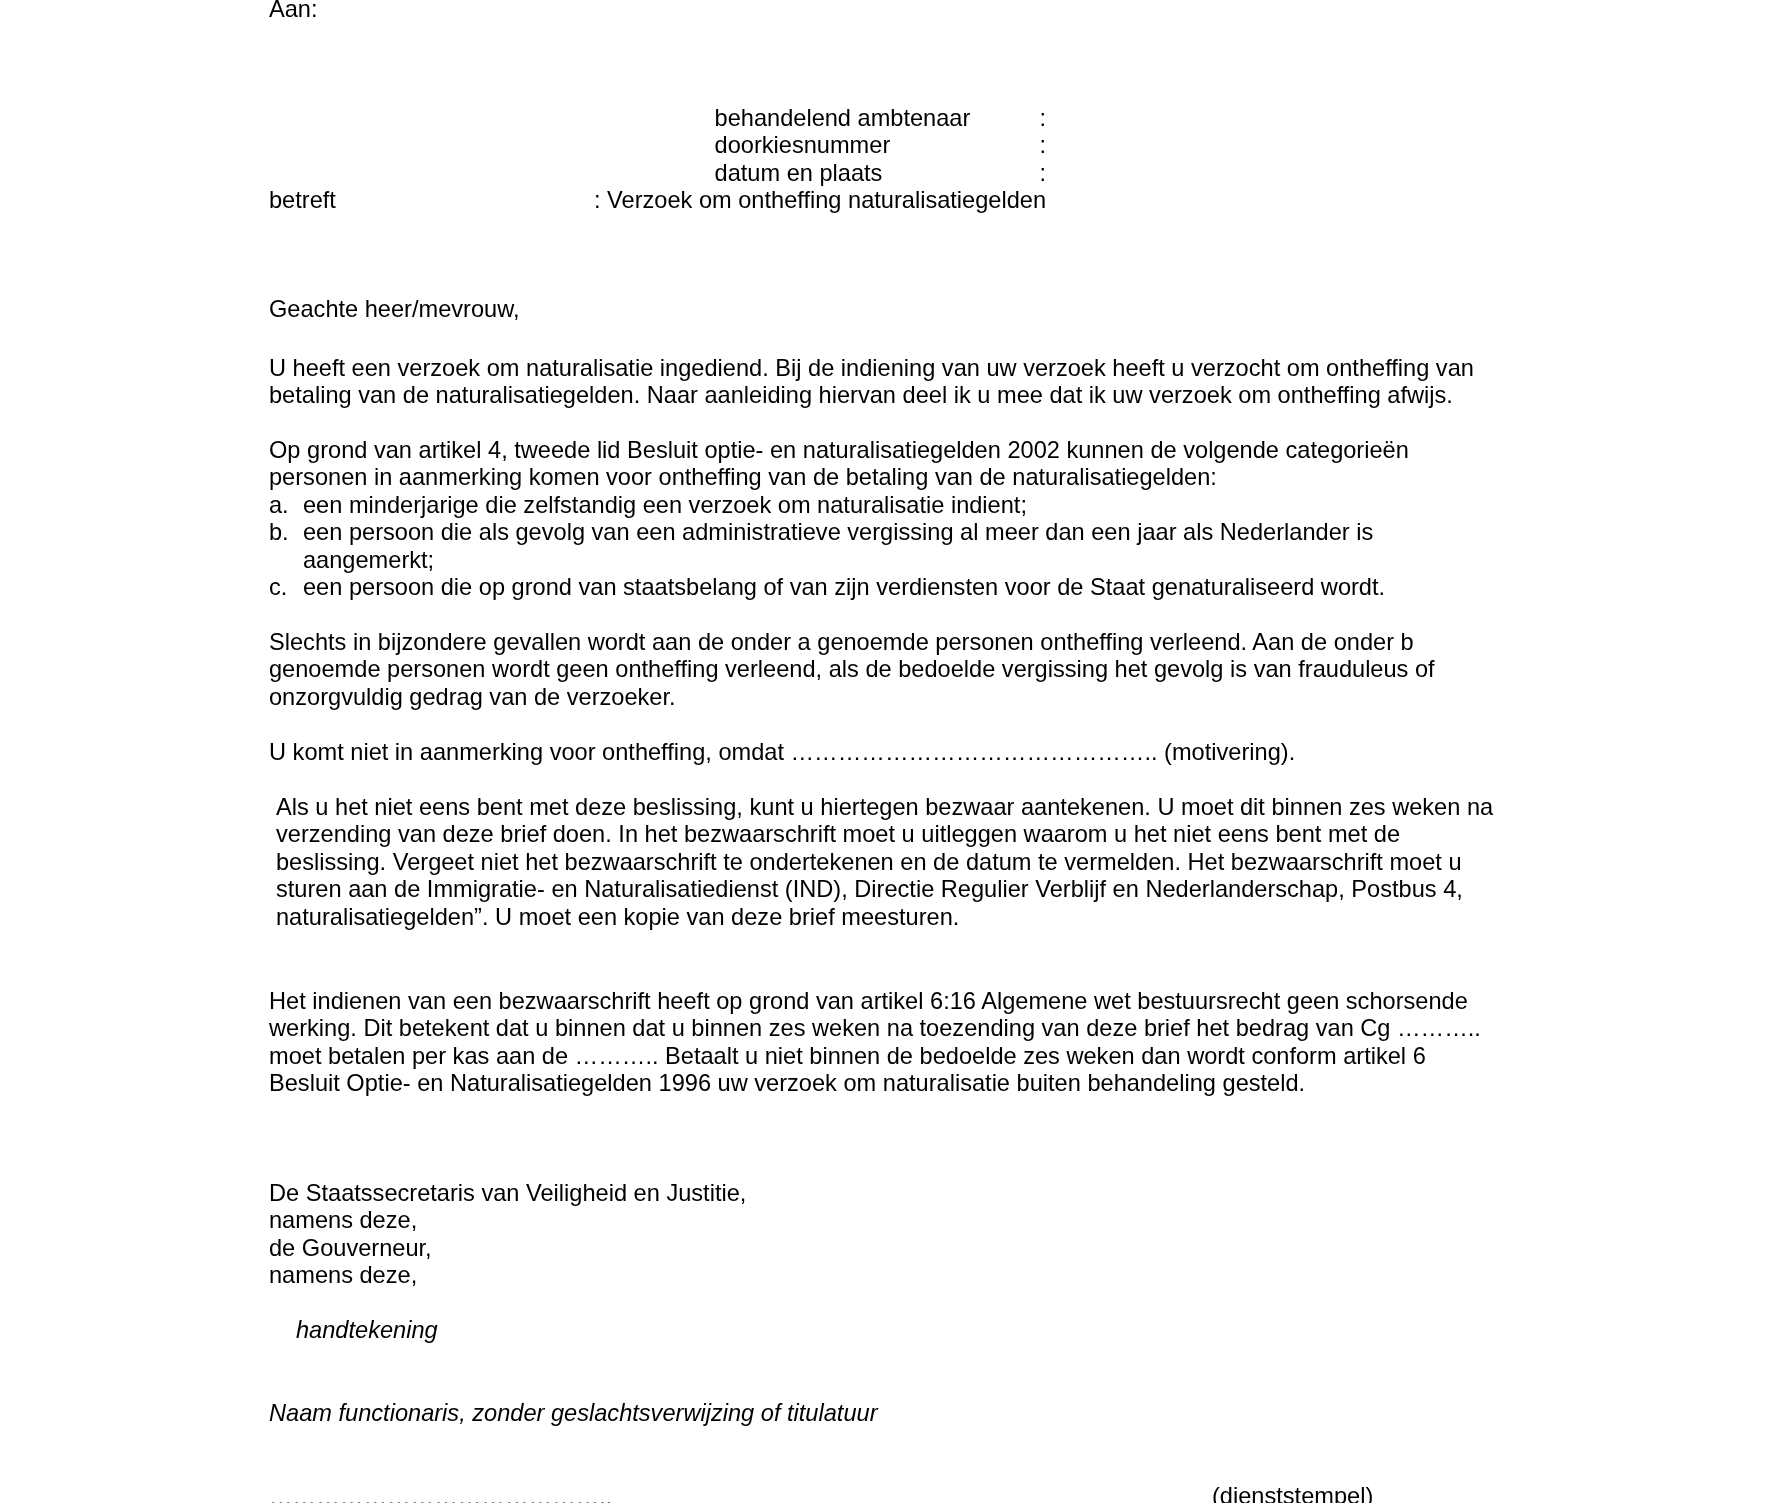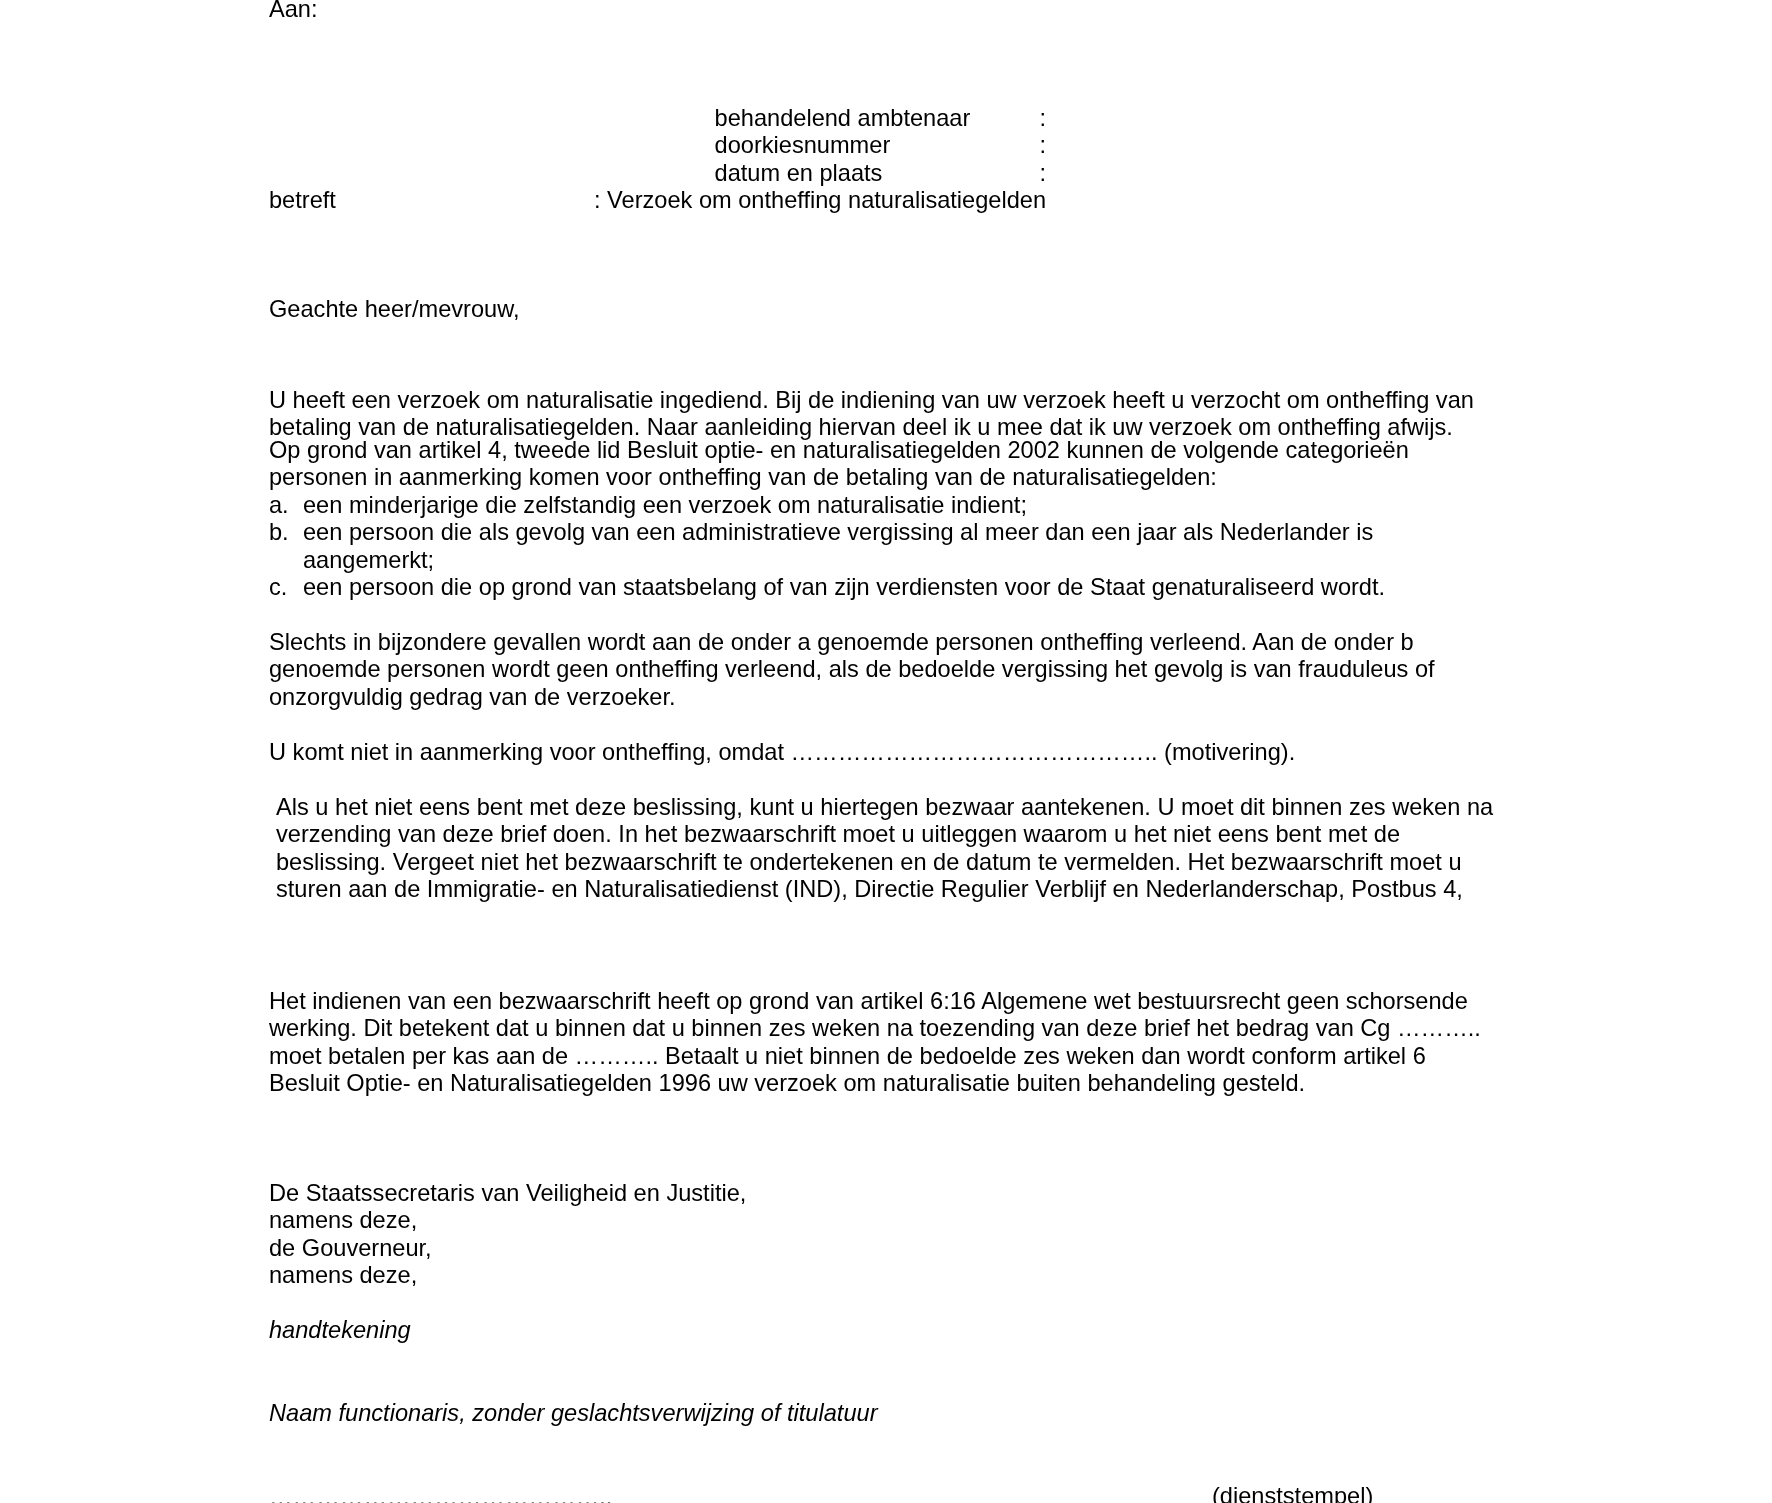--- a/index.html
+++ b/index.html
@@ -37,21 +37,21 @@
     <span>:</span>
   </div>
   <div class="row">
     <span class="lbl">betreft</span>
     <span>: Verzoek om ontheffing naturalisatiegelden</span>
   </div>
 </div>
 
 <div class="blk" style="top:296px;">Geachte heer/mevrouw,</div>
 
-<div class="blk" style="top:355px;margin-top:32px;">
+<div class="blk" style="top:355px;">
   <span class="line">U heeft een verzoek om naturalisatie ingediend. Bij de indiening van uw verzoek heeft u verzocht om ontheffing van</span>
   <span class="line">betaling van de naturalisatiegelden. Naar aanleiding hiervan deel ik u mee dat ik uw verzoek om ontheffing afwijs.</span>
 </div>
 
 <div class="blk" style="top:437px;">
   <span class="line">Op grond van artikel 4, tweede lid Besluit optie- en naturalisatiegelden 2002 kunnen de volgende categorieën</span>
   <span class="line">personen in aanmerking komen voor ontheffing van de betaling van de naturalisatiegelden:</span>
   <div class="item">
     <span class="mk">a.</span>
     <span>een minderjarige die zelfstandig een verzoek om naturalisatie indient;</span>
@@ -75,36 +75,37 @@
   <span class="line">onzorgvuldig gedrag van de verzoeker.</span>
 </div>
 
 <div class="blk" style="top:739px;">U komt niet in aanmerking voor ontheffing, omdat ……………………………………….. (motivering).</div>
 
 <div class="blk" style="top:794px;margin-left:7px;">
   <span class="line">Als u het niet eens bent met deze beslissing, kunt u hiertegen bezwaar aantekenen. U moet dit binnen zes weken na</span>
   <span class="line">verzending van deze brief doen. In het bezwaarschrift moet u uitleggen waarom u het niet eens bent met de</span>
   <span class="line">beslissing. Vergeet niet het bezwaarschrift te ondertekenen en de datum te vermelden. Het bezwaarschrift moet u</span>
   <span class="line">sturen aan de Immigratie- en Naturalisatiedienst (IND), Directie Regulier Verblijf en Nederlanderschap, Postbus 4,</span>
+  <span class="line">naturalisatiegelden”. U moet een kopie van deze brief meesturen.</span>
 </div>
 
 <div class="blk" style="top:988px;">
   <span class="line">Het indienen van een bezwaarschrift heeft op grond van artikel 6:16 Algemene wet bestuursrecht geen schorsende</span>
   <span class="line">werking. Dit betekent dat u binnen dat u binnen zes weken na toezending van deze brief het bedrag van Cg  ………..</span>
   <span class="line">moet betalen per kas aan de ……….. Betaalt u niet binnen de bedoelde zes weken dan wordt conform artikel 6</span>
   <span class="line">Besluit Optie- en Naturalisatiegelden 1996 uw verzoek om naturalisatie buiten behandeling gesteld.</span>
 </div>
 
 <div class="blk" style="top:1180px;">
   <span class="line">De Staatssecretaris van Veiligheid en Justitie,</span>
   <span class="line">namens deze,</span>
   <span class="line">de Gouverneur,</span>
   <span class="line">namens deze,</span>
 </div>
 
-<div class="blk it" style="top:1317px;">handtekening</div>
+<div class="blk it" style="top:1317px;margin-left:27px;">handtekening</div>
 
 <div class="blk it" style="top:1400px;">
   <span class="line">Naam functionaris, zonder geslachtsverwijzing of titulatuur</span>
 </div>
 
 <div class="blk" style="top:1484px;">……………………………………..</div>
 <div class="stamp" style="top:1483px;">(dienststempel)</div>
 
 </body></html>

